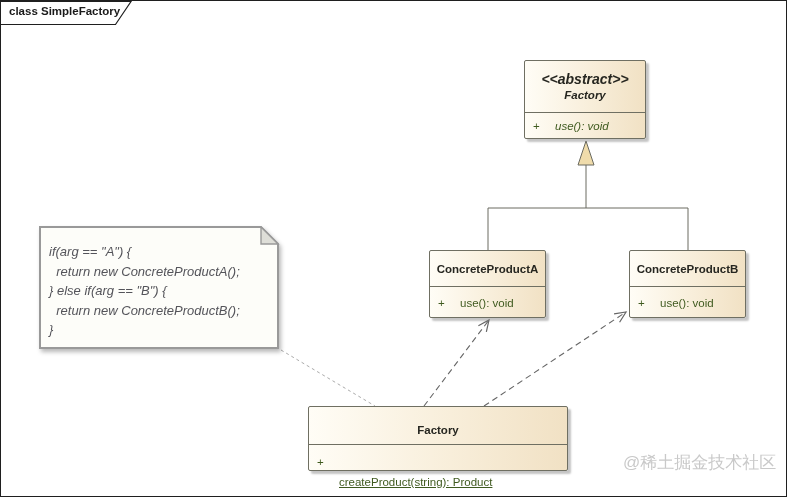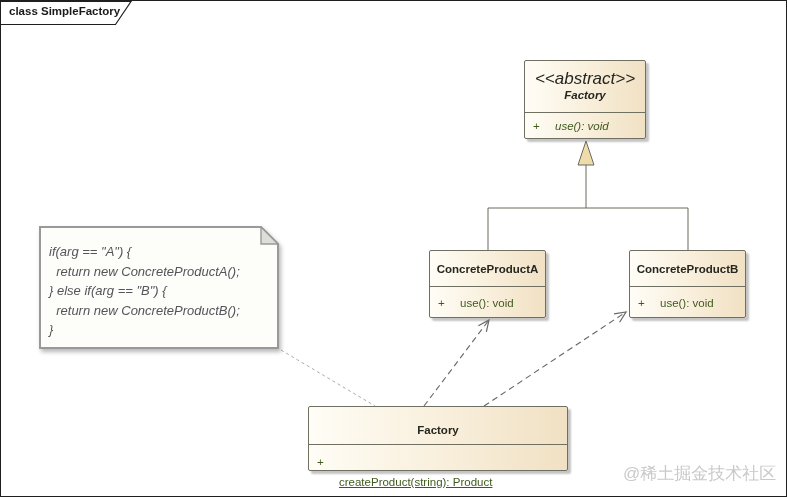--- a/index.html
+++ b/index.html
@@ -13,21 +13,21 @@
   .connectors{position:absolute;left:0;top:0;z-index:1;pointer-events:none;}
 
   
   .uml-box{position:absolute;z-index:2;box-sizing:border-box;
     background:linear-gradient(90deg,#fffdf6 0%,#f8eeda 55%,#f1e1c4 100%);
     border:1px solid #6f6f62;border-radius:2px;
     box-shadow:3px 3px 2px rgba(125,125,125,0.45);}
   .uml-head{display:flex;flex-direction:column;justify-content:center;align-items:center;
     border-bottom:1px solid #6f6f62;box-sizing:border-box;}
   .uml-title{font-size:11.5px;font-weight:bold;color:#262620;line-height:16px;}
-  .uml-stereo{font-size:17px;font-weight:normal;font-style:italic;color:#262620;line-height:16px;}
+  .uml-stereo{font-size:14px;font-weight:bold;font-style:italic;color:#262620;line-height:16px;}
   .uml-title.italic{font-style:italic;}
   .uml-body{display:flex;align-items:center;box-sizing:border-box;padding-left:8px;}
   .plus{font-size:11.5px;color:#3f5a1f;width:22px;}
   .method{font-size:11.5px;color:#3f5a1f;white-space:nowrap;}
   .method.italic{font-style:italic;}
   .method.underline{text-decoration:underline;margin-top:39px;}
 
   #box-product{left:523px;top:59px;width:122px;height:79px;}
   #box-product .uml-head{height:52px;}
   #box-product .uml-body{height:26px;}
@@ -44,21 +44,21 @@
   #box-factory .uml-head{height:30px;margin-top:8px;}
   #box-factory .uml-body{height:34px;}
 
   
   .note-wrap{position:absolute;left:38px;top:225px;width:241px;height:124px;z-index:2;}
   .note-svg{position:absolute;left:0;top:0;filter:drop-shadow(2px 3px 2px rgba(0,0,0,0.28));}
   .note-text{position:absolute;left:10px;top:16px;z-index:3;}
   .note-line{font-size:13px;font-style:italic;color:#54545a;line-height:19.5px;white-space:pre;}
 
   
-  .watermark{position:absolute;left:622px;top:461px;z-index:4;font-size:17px;color:#c9c9c9;white-space:nowrap;}
+  .watermark{position:absolute;left:622px;top:450px;z-index:4;font-size:17px;color:#c9c9c9;white-space:nowrap;}
 </style>
 </head>
 <body>
 
 <div id="canvas">
 
   <svg class="connectors" width="787" height="497">
     <defs>
       <marker id="openArrow" markerWidth="16" markerHeight="14" refX="12" refY="6" orient="auto" markerUnits="userSpaceOnUse">
         <path d="M1,1 L12,6 L1,11" fill="none" stroke="#666666" stroke-width="1.2"></path>

